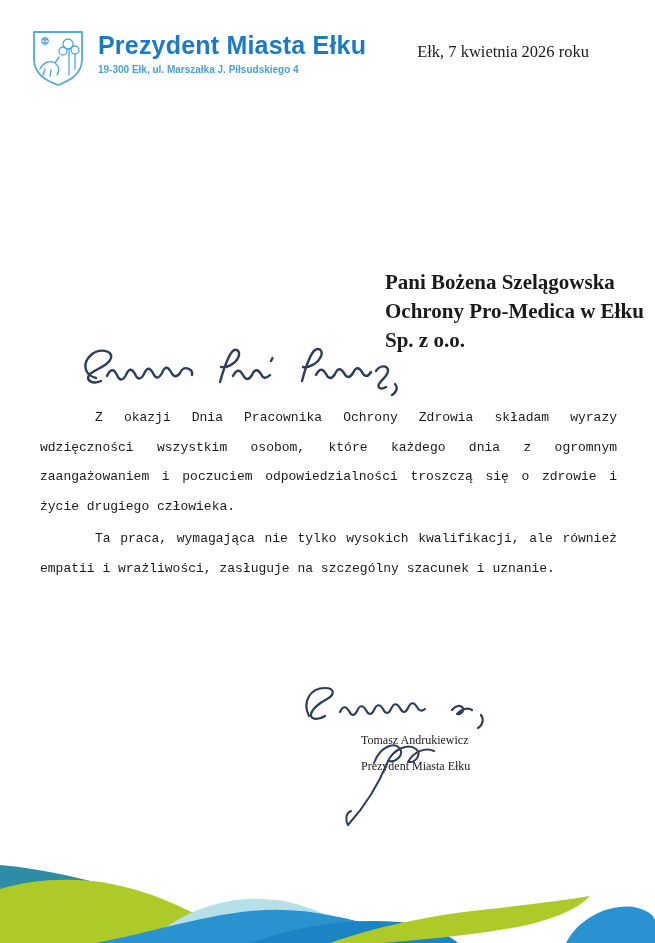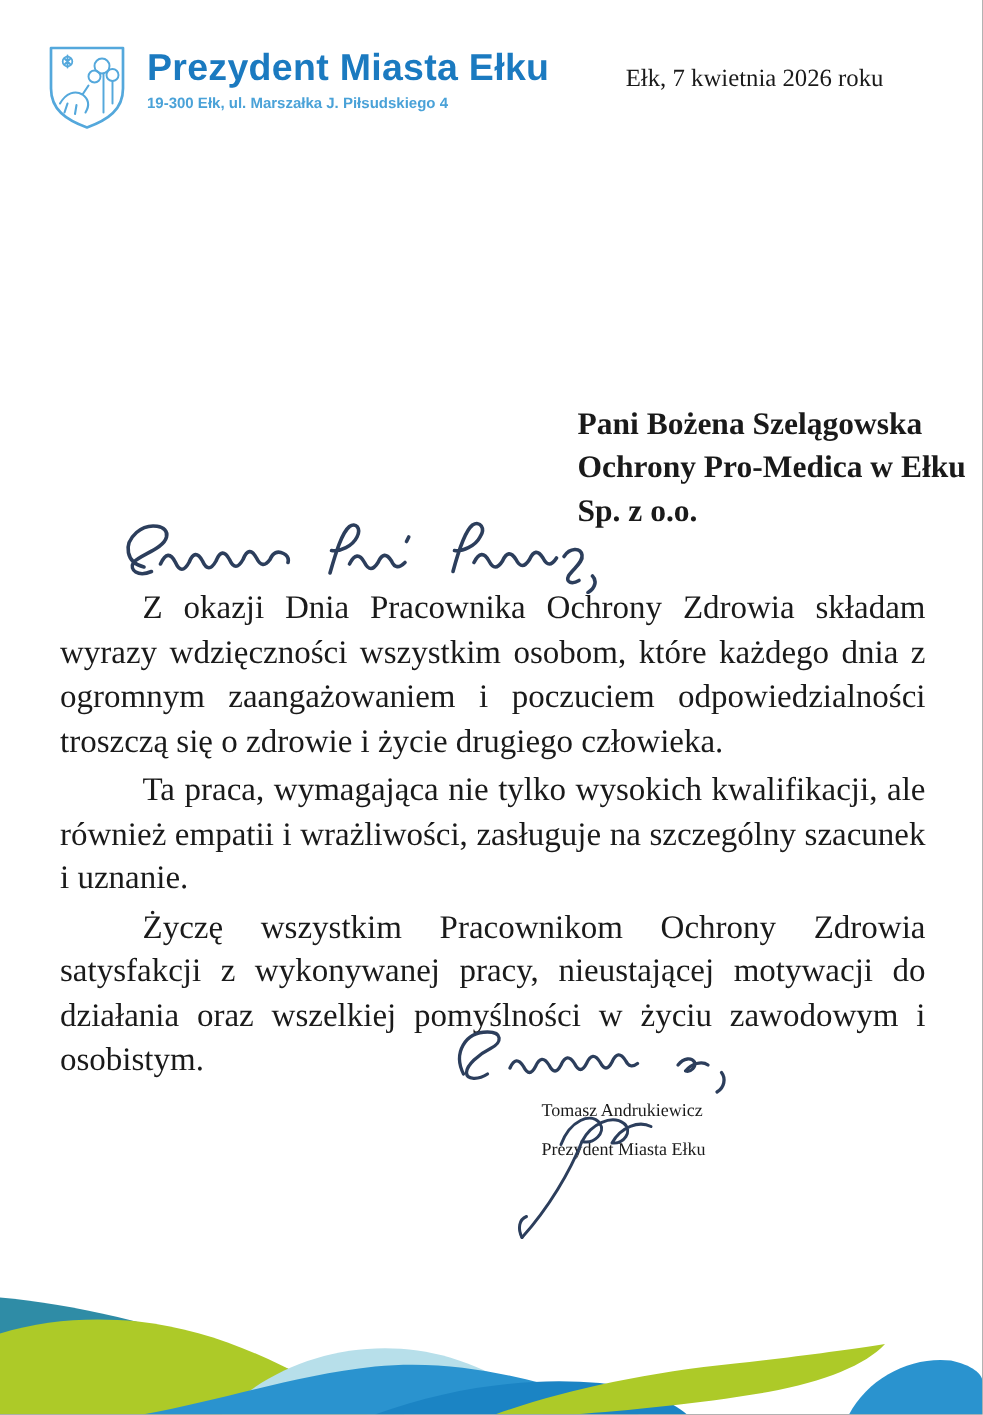--- a/index.html
+++ b/index.html
@@ -36,22 +36,22 @@
   }
   
   .hand{position:absolute;}
   .hand svg{display:block;}
   .visually-hidden{
     position:absolute;width:1px;height:1px;overflow:hidden;
     clip:rect(0 0 0 0);white-space:nowrap;
   }
   
   .body-text{
-    position:absolute;left:40px;top:390px;width:577px;
-    font-size:22px;line-height:29.5px;text-align:justify;
+    position:absolute;left:40px;top:403px;width:577px;
+    font-size:13px;line-height:29.5px;text-align:justify;font-family:Liberation Mono, monospace;
   }
   .body-text p{margin:0 0 3px 0;text-indent:55px;}
   
   .sig-block{
     position:absolute;left:341px;top:727px;
     font-size:12px;line-height:26px;margin-left:20px;
   }
   
   .footer-waves{position:absolute;left:0;bottom:0;width:655px;height:88px;}
 </style>
@@ -104,21 +104,20 @@
       <path d="M222 37 C226 22 230 10 235 6 C240 3 244 8 240 14 C237 20 228 24 223 23"></path>
       <path d="M236 31 q 5 -10 10 -1 q 4 8 9 0 q 4 -9 9 -1 q 4 8 9 0 q 4 -9 9 -1 q 4 8 9 0"></path>
       <path d="M296 27 C300 21 307 21 308 26 C309 31 302 35 299 40 C297 44 301 46 306 43"></path>
       <path d="M315 40 C318 43 317 48 312 51"></path>
     </svg>
   </div>
 
   <div class="body-text">
     <p>Z okazji Dnia Pracownika Ochrony Zdrowia składam wyrazy wdzięczności wszystkim osobom, które każdego dnia z ogromnym zaangażowaniem i poczuciem odpowiedzialności troszczą się o zdrowie i życie drugiego człowieka.</p>
     <p>Ta praca, wymagająca nie tylko wysokich kwalifikacji, ale również empatii i wrażliwości, zasługuje na szczególny szacunek i uznanie.</p>
-    <p>Życzę wszystkim Pracownikom Ochrony Zdrowia satysfakcji z wykonywanej pracy, nieustającej motywacji do działania oraz wszelkiej pomyślności w życiu zawodowym i osobistym.</p>
   </div>
 
   <div class="hand" style="left:300px;top:682px;">
     <span class="visually-hidden">Z szacunkiem,</span>
     <svg width="212" height="48" viewBox="0 0 212 48" fill="none" stroke="#2c3e5c" stroke-width="2.2" stroke-linecap="round" stroke-linejoin="round">
 
       <path d="M9 34 C2 20 10 6 25 6 C35 6 35 13 27 17 C19 21 11 28 11 33 C11 38 19 38 25 34"></path>
 
       <path d="M40 30 q 4 -9 9 -1 q 4 8 8 0 q 4 -9 9 -1 q 4 8 8 0 q 4 -9 9 -1 q 4 8 8 0 q 4 -9 9 -1 q 4 8 8 0 q 4 -9 9 -1 q 3 6 8 2"></path>
       <path d="M152 28 C156 23 161 23 163 26 C164 29 161 33 157 32 C161 27 168 25 172 28"></path>

